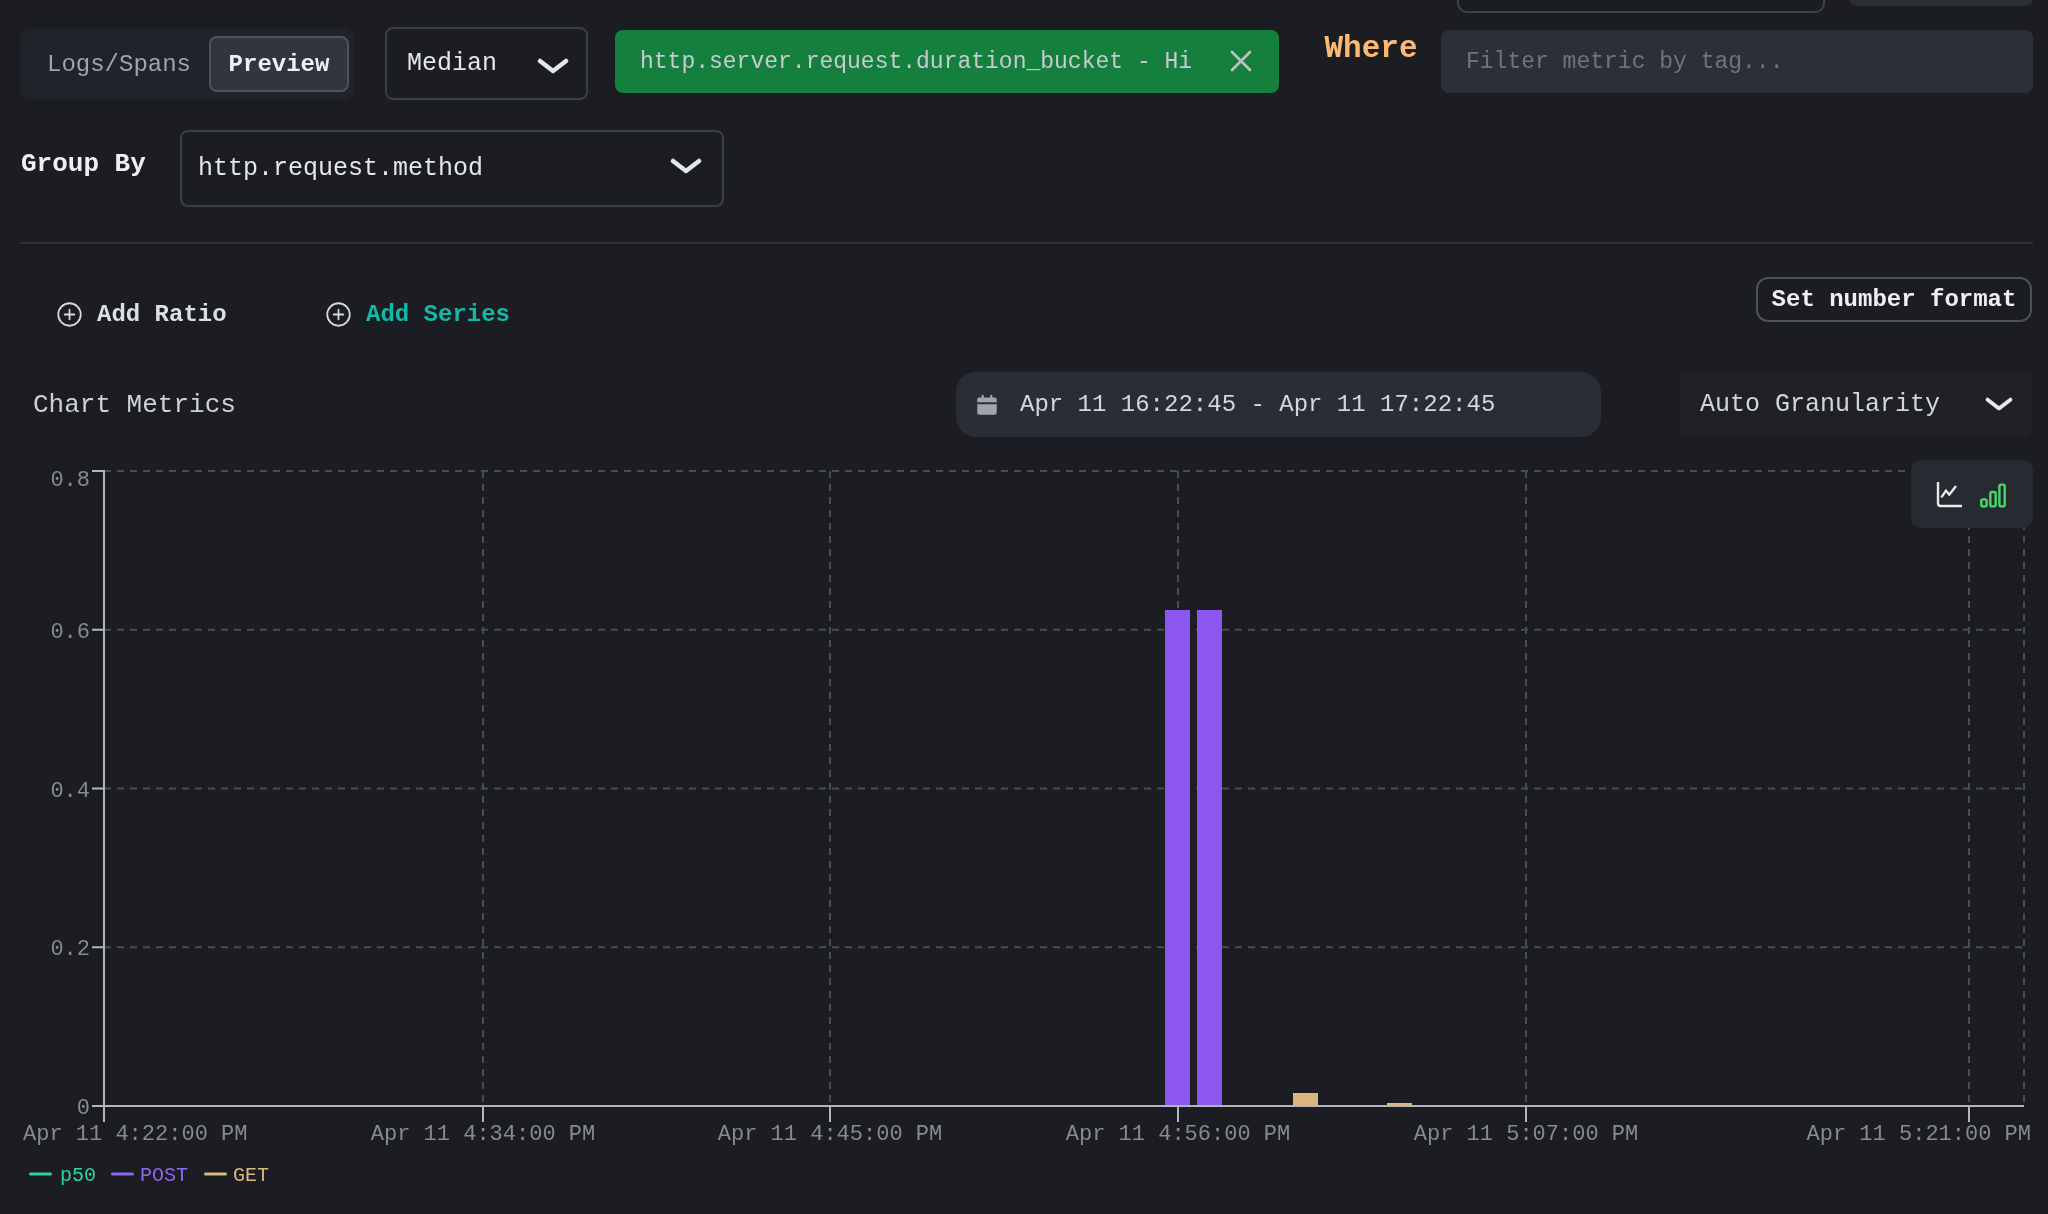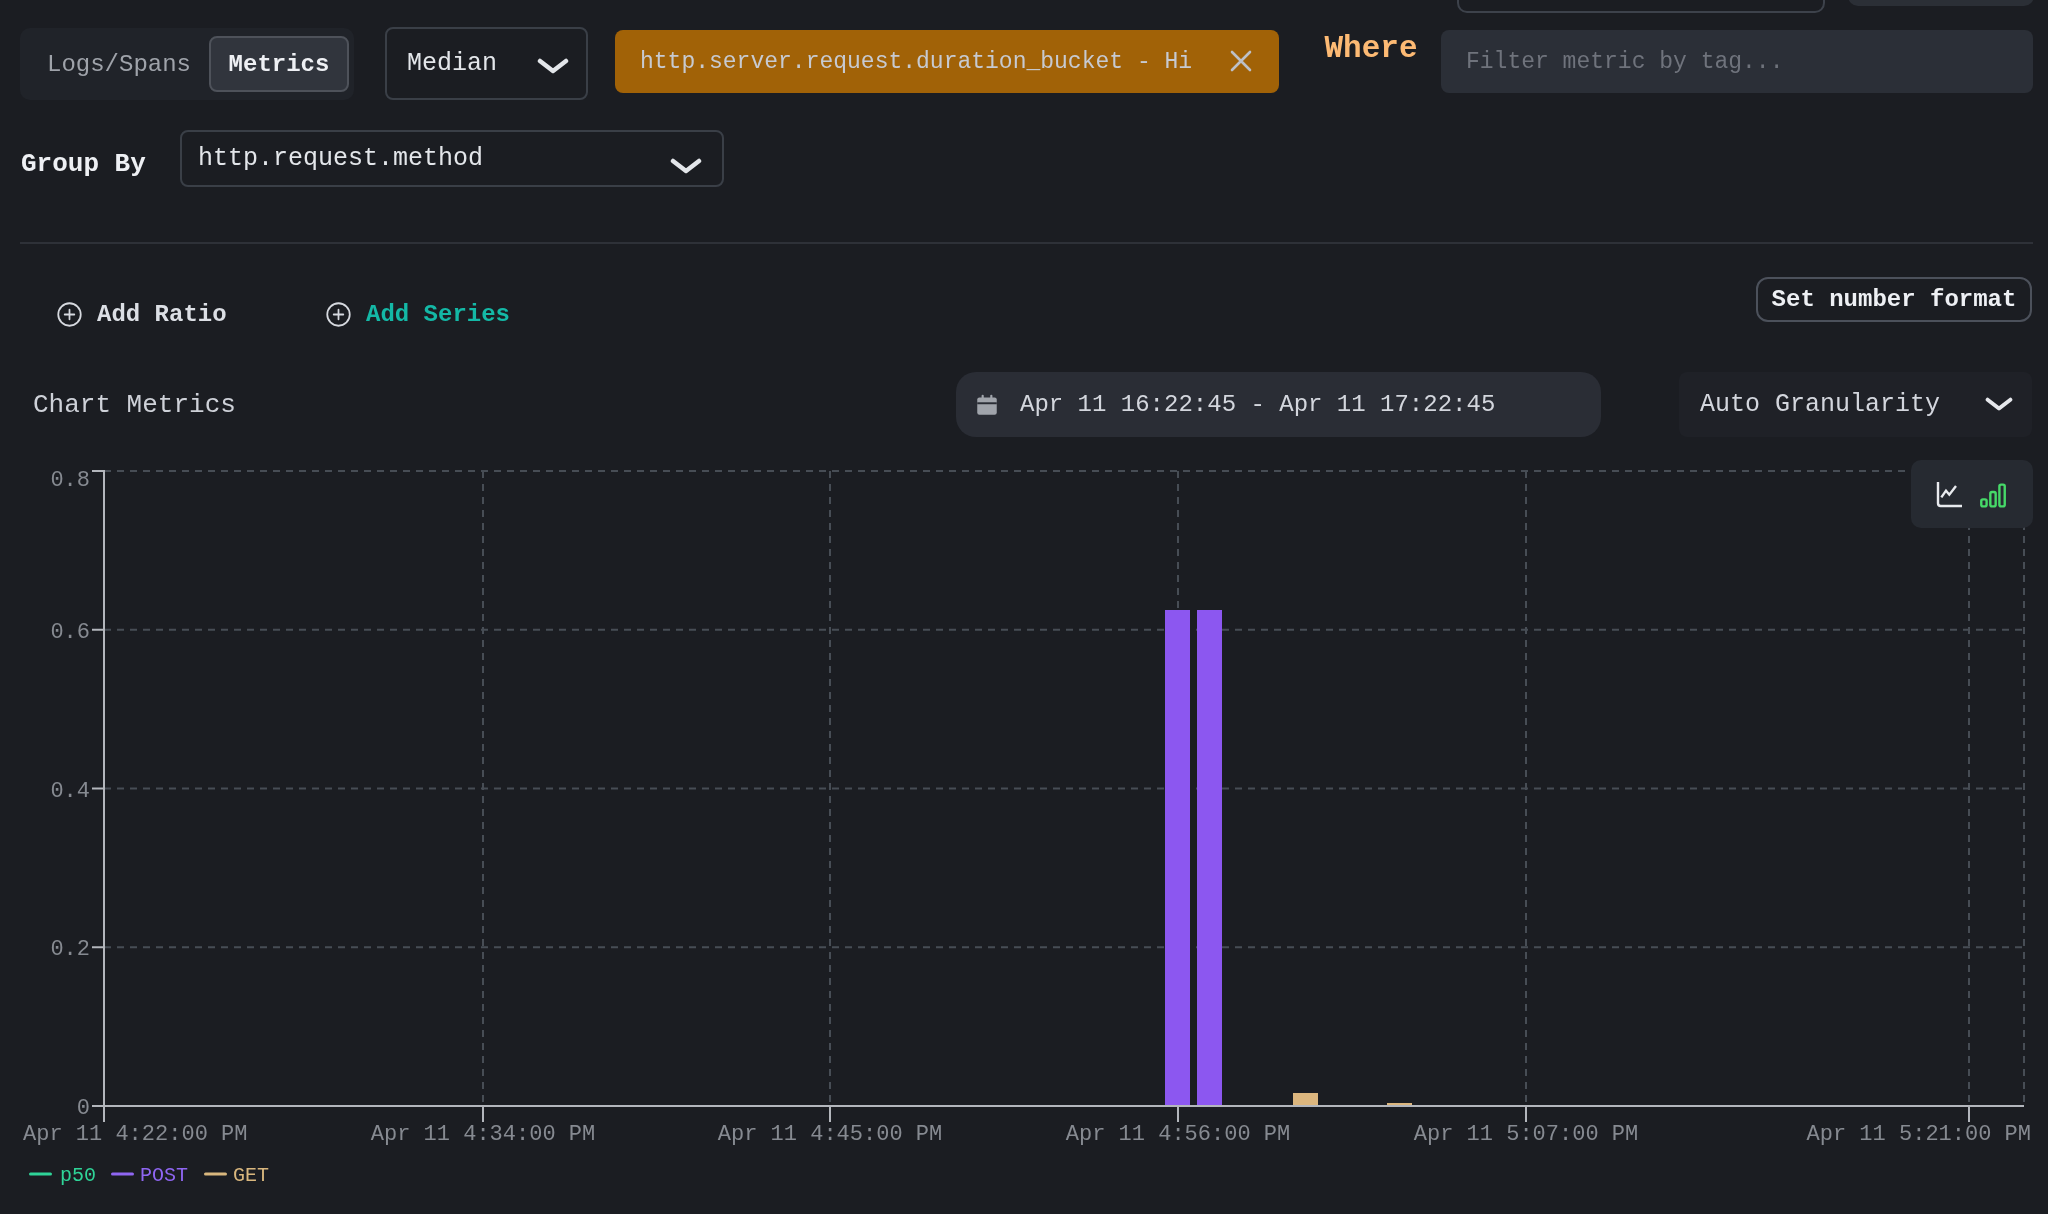--- a/index.html
+++ b/index.html
@@ -11,40 +11,40 @@
 </style>
 </head>
 <body>
 
 <div class="abs" style="left:1457px; top:-42px; width:368px; height:55px; border:2px solid #3d424b; border-radius:10px;"></div>
 
 <div class="abs" style="left:1848px; top:-50px; width:186px; height:56px; background:#2b2f36; border-radius:10px;"></div>
 
 <div class="abs" style="left:20px; top:28px; width:334px; height:72px; background:#202329; border-radius:10px;"></div>
 <div class="abs ctr" style="left:20px; top:28px; width:190px; height:72px; justify-content:center; padding-left:8px; color:#9fa3aa; font-size:24px;">Logs/Spans</div>
-<div class="abs ctr bold" style="left:209px; top:36px; width:140px; height:56px; background:#31353d; border:2px solid #4e525a; border-radius:8px; justify-content:center; color:#eef0f4; font-size:24px;">Metrics</div>
+<div class="abs ctr bold" style="left:209px; top:36px; width:140px; height:56px; background:#31353d; border:2px solid #4e525a; border-radius:8px; justify-content:center; color:#eef0f4; font-size:24px;">Preview</div>
 
 <div class="abs ctr" style="left:385px; top:27px; width:203px; height:73px; border:2px solid #3a3f47; border-radius:8px; font-size:25px; color:#e3e6ea; padding-left:20px;">Median
   <svg class="abs" style="left:150px; top:29px;" width="32" height="17" viewBox="0 0 32 17">
       <polyline points="3,3 16,13 29,3" fill="none" stroke="#e3e6ea" stroke-width="4.5" stroke-linecap="round" stroke-linejoin="round"></polyline>
     </svg>
 </div>
 
-<div class="abs ctr" style="left:615px; top:30px; width:664px; height:63px; background:#a16207; border-radius:8px; font-size:23px; color:#c7cad1; padding-left:25px;">http.server.request.duration_bucket - Hi
+<div class="abs ctr" style="left:615px; top:30px; width:664px; height:63px; background:#15803d; border-radius:8px; font-size:23px; color:#c7cad1; padding-left:25px;">http.server.request.duration_bucket - Hi
   <svg class="abs" style="left:612px; top:17px;" width="28" height="28" viewBox="0 0 28 28">
       <path d="M5 5 L23 23 M23 5 L5 23" stroke="#bdc0c7" stroke-width="2.6" stroke-linecap="round"></path>
     </svg>
 </div>
 
 <div class="abs ctr bold" style="left:1332px; top:17px; width:78px; height:63px; justify-content:center; font-size:31px; color:#fdba74;">Where</div>
 
 <div class="abs ctr" style="left:1441px; top:30px; width:592px; height:63px; background:#2b2f37; border-radius:8px; font-size:23px; color:#6f737c; padding-left:25px;">Filter metric by tag...</div>
 
 <div class="abs ctr bold" style="left:21px; top:130px; height:67px; font-size:26px; color:#eef0f4;">Group By</div>
-<div class="abs ctr" style="left:180px; top:130px; width:544px; height:57px; border:2px solid #3a3f47; border-radius:8px; font-size:25px; color:#e3e6ea; padding-left:16px;">http.request.method
+<div class="abs ctr" style="left:180px; top:130px; width:544px; height:77px; border:2px solid #3a3f47; border-radius:8px; font-size:25px; color:#e3e6ea; padding-left:16px;">http.request.method
   <svg class="abs" style="left:488px; top:26px;" width="32" height="17" viewBox="0 0 32 17">
       <polyline points="3,3 16,13 29,3" fill="none" stroke="#e3e6ea" stroke-width="4.5" stroke-linecap="round" stroke-linejoin="round"></polyline>
     </svg>
 </div>
 
 <div class="abs" style="left:20px; top:242px; width:2013px; height:2px; background:#2e3138;"></div>
 
 <div class="abs ctr bold" style="left:57px; top:296px; height:36px; font-size:24px; color:#dcdfe5;">
   <svg width="25" height="25" viewBox="0 0 24 24" style="margin-right:15px;">
       <circle cx="12" cy="12" r="10.8" fill="none" stroke="#d6d9df" stroke-width="1.7"></circle>

